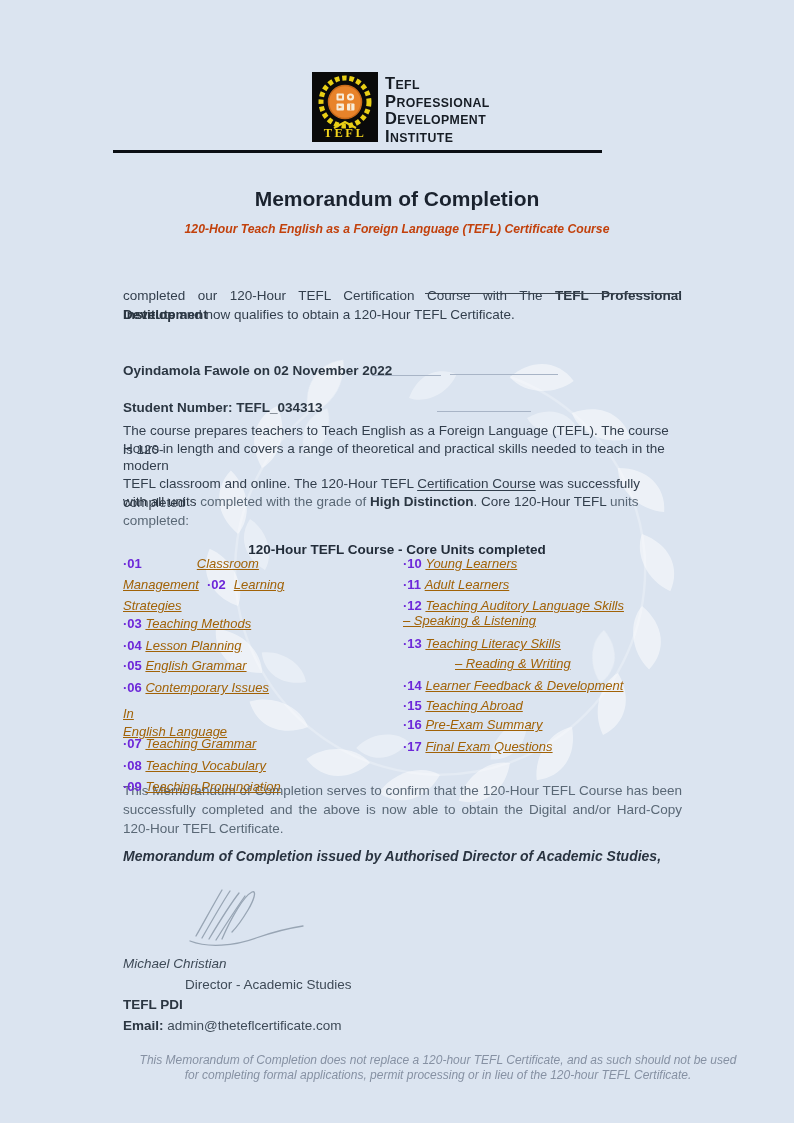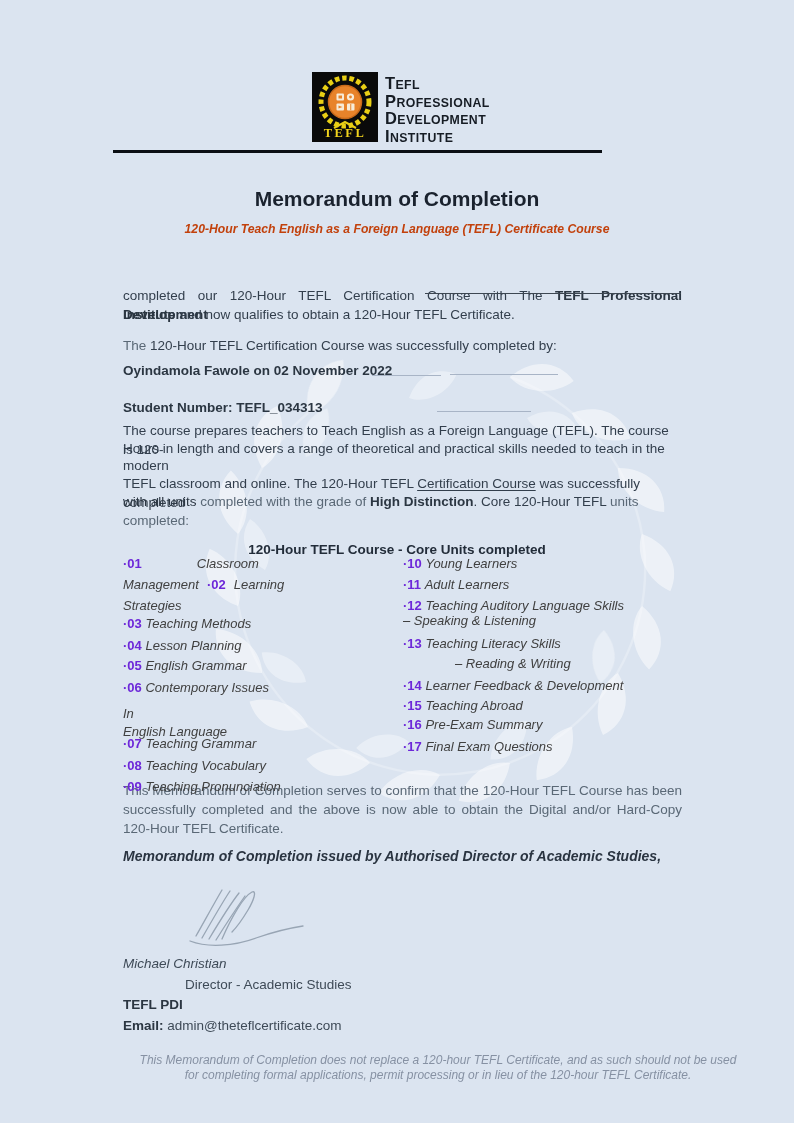--- a/index.html
+++ b/index.html
@@ -36,21 +36,21 @@
   .dark{color:#2b3642;}
   .ul-words{text-decoration:underline;text-decoration-thickness:1px;text-underline-offset:2px;}
 
   .strike-line{left:425px;top:293px;width:256px;height:1.4px;background:#3d4752;z-index:2;}
   .blank-line{height:1px;background:#a8b4c6;z-index:2;}
 
   
   .units-heading{left:0;top:542px;width:794px;text-align:center;font-size:13.5px;font-weight:700;color:#222c39;}
   .uline{font-size:13px;line-height:15px;white-space:nowrap;}
   .num{font-weight:700;color:#6d28d9;font-style:normal;}
-  .uname{font-style:italic;color:#404040;}
+  .uname{font-style:italic;color:#a16207;text-decoration:underline;}
   .leftcol{left:123px;}
   .rightcol{left:403px;}
 
   .overlay09{z-index:3;}
 
   
   .issued{left:123px;top:848px;width:559px;font-size:14px;font-weight:700;font-style:italic;color:#2a3441;}
   .sig{left:182px;top:884px;}
   .sig-name{left:123px;top:956px;font-size:13.5px;font-style:italic;color:#3e4a57;}
   .sig-role{left:185px;top:977px;font-size:13.5px;color:#3e4a57;}
@@ -128,21 +128,20 @@
 
     <div class="abs header-rule"></div>
 
     <div class="abs title">Memorandum of Completion</div>
     <div class="abs subtitle">120-Hour Teach English as a Foreign Language (TEFL) Certificate Course</div>
 
     <div class="abs bodyline jl" style="top:286px"><span>completed our 120-Hour TEFL Certification Course with The </span><span class="b dark">TEFL Professional Development</span></div>
     <div class="abs bodyline" style="top:305px"><span class="b dark">Institute</span><span> and now qualifies to obtain a 120-Hour TEFL Certificate.</span></div>
     <div class="abs strike-line"></div>
 
-    <div class="abs bodyline" style="top:336px"><span class="muted">The </span><span>120-Hour TEFL Certification Course was successfully completed by:</span></div>
     <div class="abs bodyline b dark" style="top:361px">Oyindamola Fawole on 02 November 2022</div>
     <div class="abs blank-line" style="left:372px;top:375px;width:69px"></div>
     <div class="abs blank-line" style="left:450px;top:374px;width:108px"></div>
     <div class="abs bodyline b dark" style="top:398px">Student Number: TEFL_034313</div>
     <div class="abs blank-line" style="left:437px;top:411px;width:94px"></div>
 
     <div class="abs bodyline" style="top:421px">The course prepares teachers to Teach English as a Foreign Language (TEFL). The course is 120-</div>
     <div class="abs bodyline" style="top:439px">Hours in length and covers a range of theoretical and practical skills needed to teach in the</div>
     <div class="abs bodyline" style="top:456px">modern</div>
     <div class="abs bodyline" style="top:474px"><span>TEFL classroom and online. The 120-Hour TEFL </span><span class="ul-words">Certification Course</span><span> was successfully completed</span></div>

